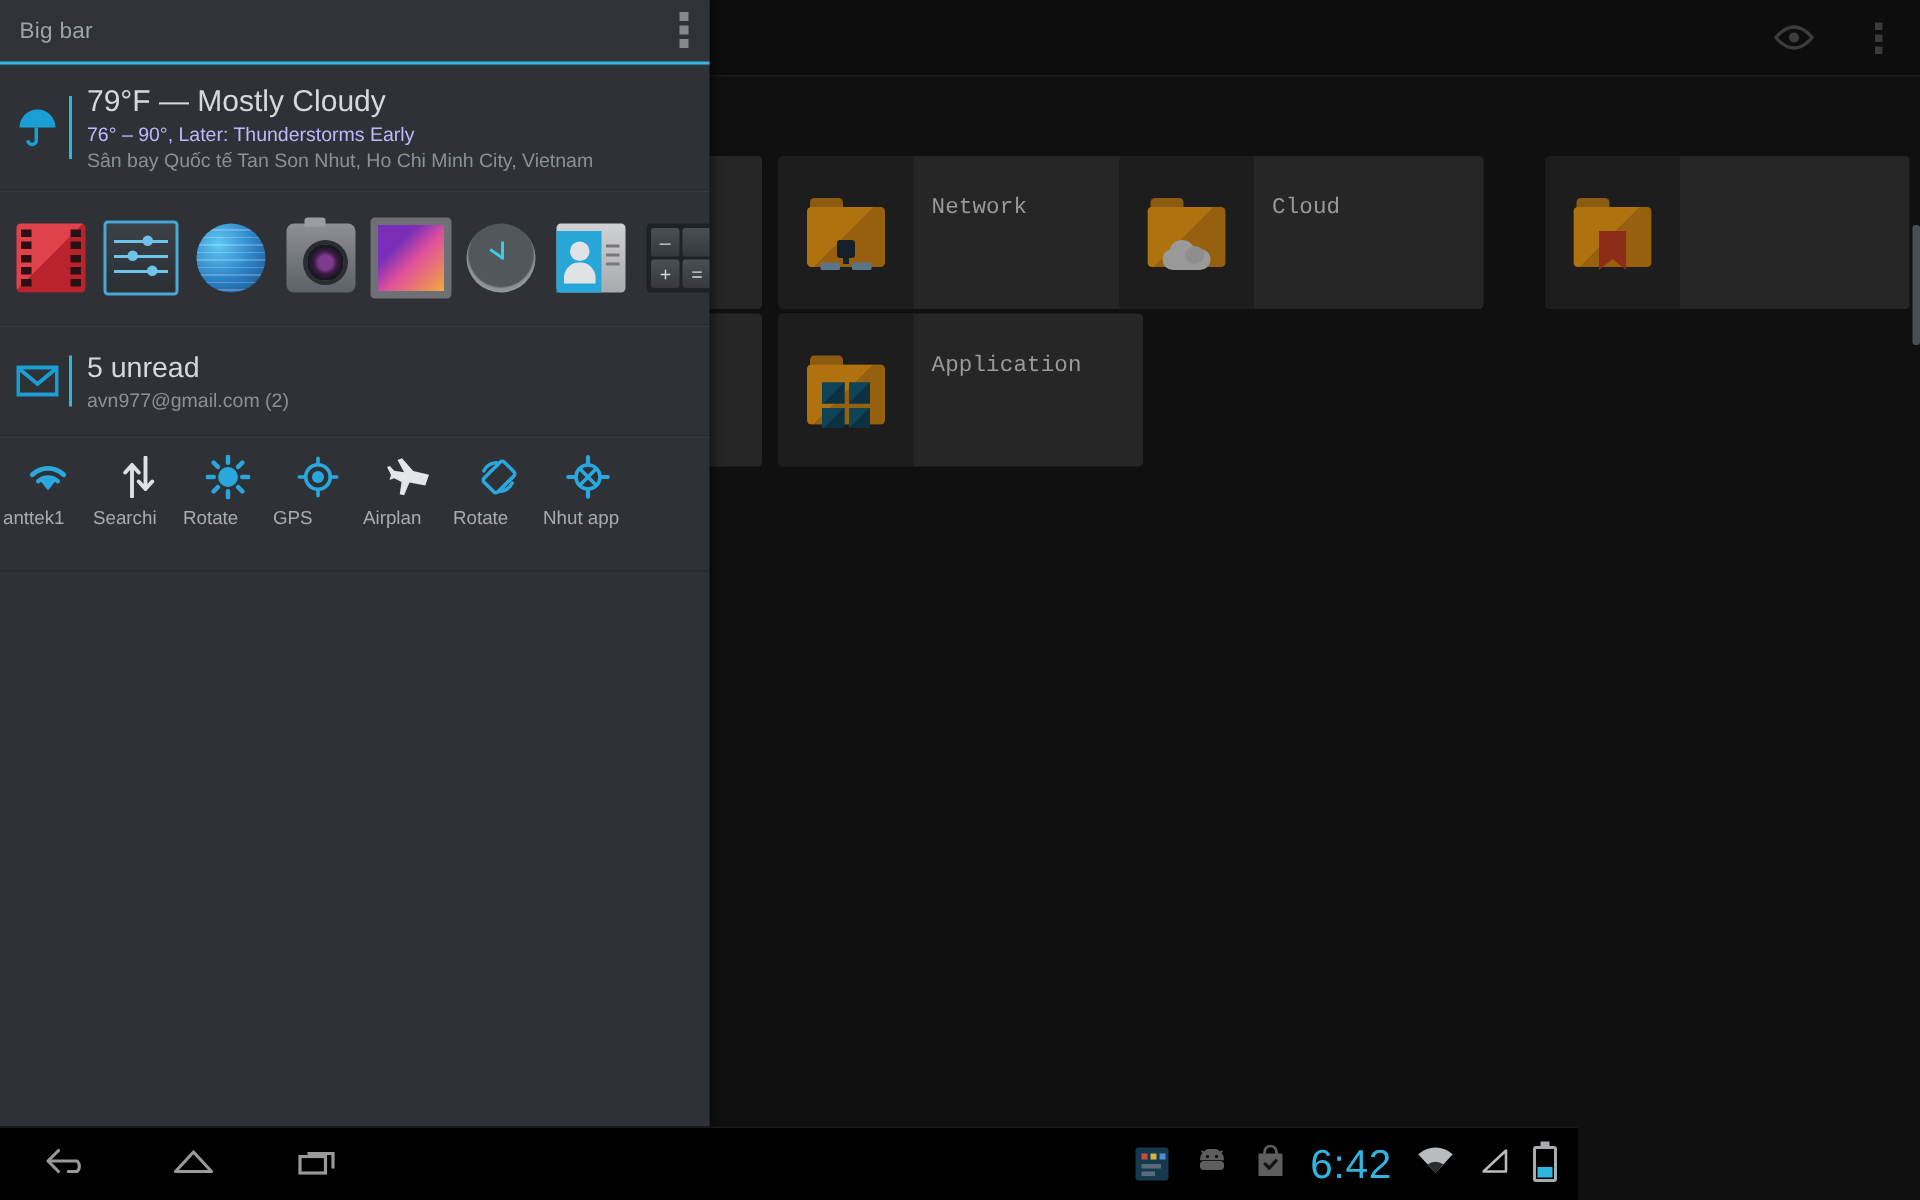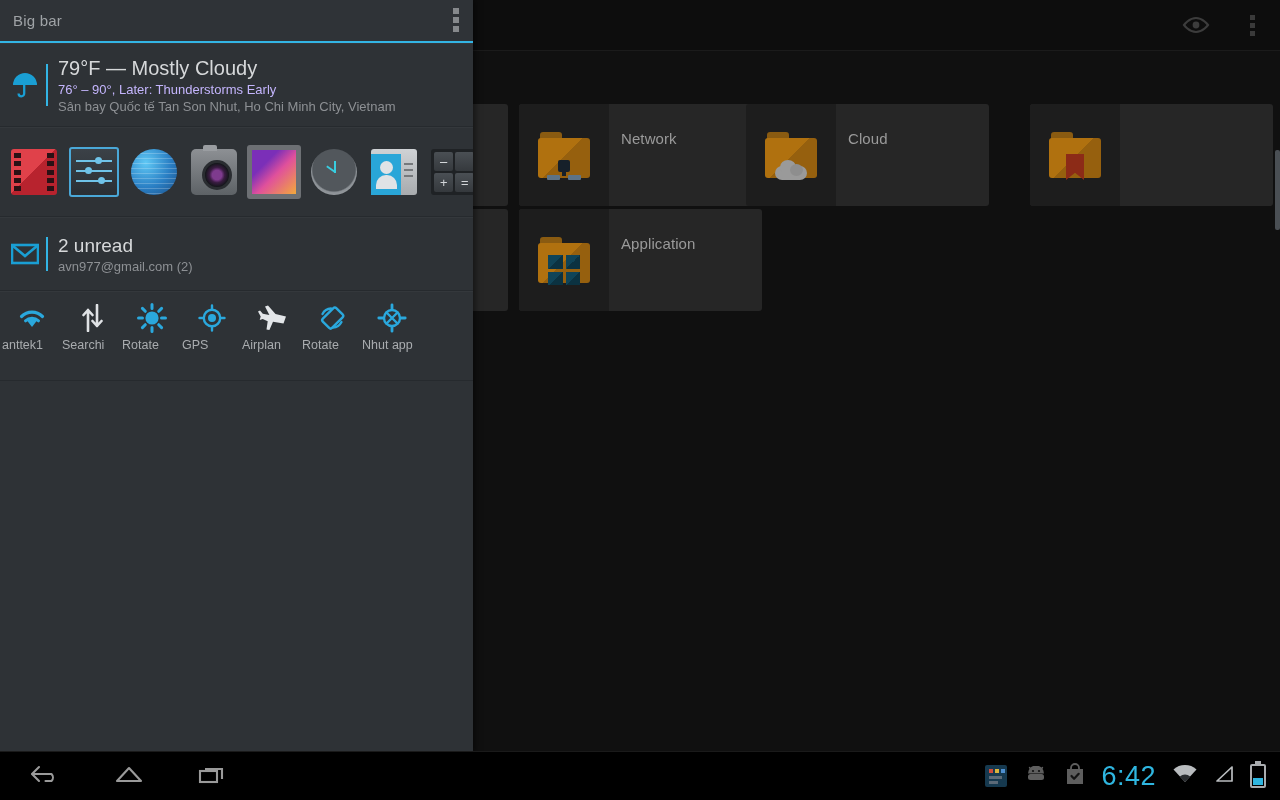--- a/index.html
+++ b/index.html
@@ -18,21 +18,21 @@
     display:flex;align-items:center;justify-content:flex-end;
   }
   .ab-btn{width:56px;height:50px;display:flex;align-items:center;justify-content:center;}
   .eye{width:30px;height:18px;position:relative;}
   .eye svg{display:block;}
   .dots3{display:flex;flex-direction:column;gap:3px;align-items:center;}
   .dots3 i{display:block;width:5px;height:5px;background:#3a3a3a;}
 
   
   .grid{position:absolute;left:0;top:104px;width:1280px;}
-  .grid-row{position:relative;height:102px;margin-bottom:3px;}
+  .grid-row{position:relative;height:102px;margin-bottom:3px;font-family:Liberation Mono, monospace;}
   .tile{
     position:absolute;top:0;height:102px;width:243px;
     background:#262626;border-radius:3px;overflow:hidden;
     display:flex;align-items:stretch;
   }
   .tile .ic-pane{
     width:90px;flex:0 0 90px;background:#1d1d1d;
     display:flex;align-items:center;justify-content:center;
   }
   .tile .lbl-pane{flex:1;display:flex;align-items:flex-start;padding-top:26px;padding-left:12px;}
@@ -135,21 +135,21 @@
   .m-t1{color:#d6d8da;font-size:19px;line-height:24px;}
   .m-t2{color:#8d9094;font-size:13px;line-height:17px;}
 
   
   .toggles{display:flex;align-items:flex-start;height:78px;padding:10px 2px 0 2px;}
   .tg{flex:0 0 60px;width:60px;display:flex;flex-direction:column;gap:4px;}
   .tg .gi{height:32px;display:flex;align-items:center;justify-content:center;}
   .tg .tl{color:#a9acaf;font-size:12.5px;white-space:nowrap;}
 
   
-  .sysbar{position:absolute;left:0;bottom:0;width:1280px;height:48px;background:#000;
+  .sysbar{position:absolute;left:0;bottom:0;width:1052px;height:48px;background:#000;
     display:flex;align-items:center;border-top:1px solid #1a1a1a;}
   .nav{display:flex;align-items:center;gap:38px;padding-left:22px;}
   .navbtn{width:46px;height:40px;display:flex;align-items:center;justify-content:center;}
   .sysright{margin-left:auto;display:flex;align-items:center;gap:16px;padding-right:14px;}
   .notif-ic{width:22px;height:22px;background:#16394f;border-radius:2px;position:relative;overflow:hidden;}
   .notif-ic i{position:absolute;width:4px;height:4px;}
   .clock-txt{color:#2fb6e0;font-size:27px;letter-spacing:.5px;line-height:1;font-weight:300;}
   .batt{width:12px;height:20px;border:2px solid #a9acaf;border-radius:2px;position:relative;}
   .batt:before{content:"";position:absolute;left:3px;top:-5px;width:6px;height:3px;background:#a9acaf;}
   .batt i{position:absolute;left:1px;right:1px;bottom:1px;height:7px;background:#2fb6e0;}
@@ -391,21 +391,21 @@
 
     <div class="sec mail">
       <span class="m-ic">
         <svg width="28" height="22" viewBox="0 0 28 22">
           <rect x="1" y="2" width="26" height="18" fill="none" stroke="#1a9fd4" stroke-width="2.6"></rect>
           <path d="M2 3l12 10L26 3" fill="none" stroke="#1a9fd4" stroke-width="2.6"></path>
         </svg>
       </span>
       <span class="m-div"></span>
       <span>
-        <span class="m-t1" style="display:block;">2 unread</span>
+        <span class="m-t1" style="display:block;">5 unread</span>
         <span class="m-t2" style="display:block;">avn977@gmail.com (2)</span>
       </span>
     </div>
 
     <div class="sec toggles">
 
       <span class="tg">
         <span class="gi">
           <svg width="32" height="24" viewBox="0 0 32 24">
             <path d="M16 21l-5-6.4a8 8 0 0110 0z" fill="#2aa8dd"></path>

